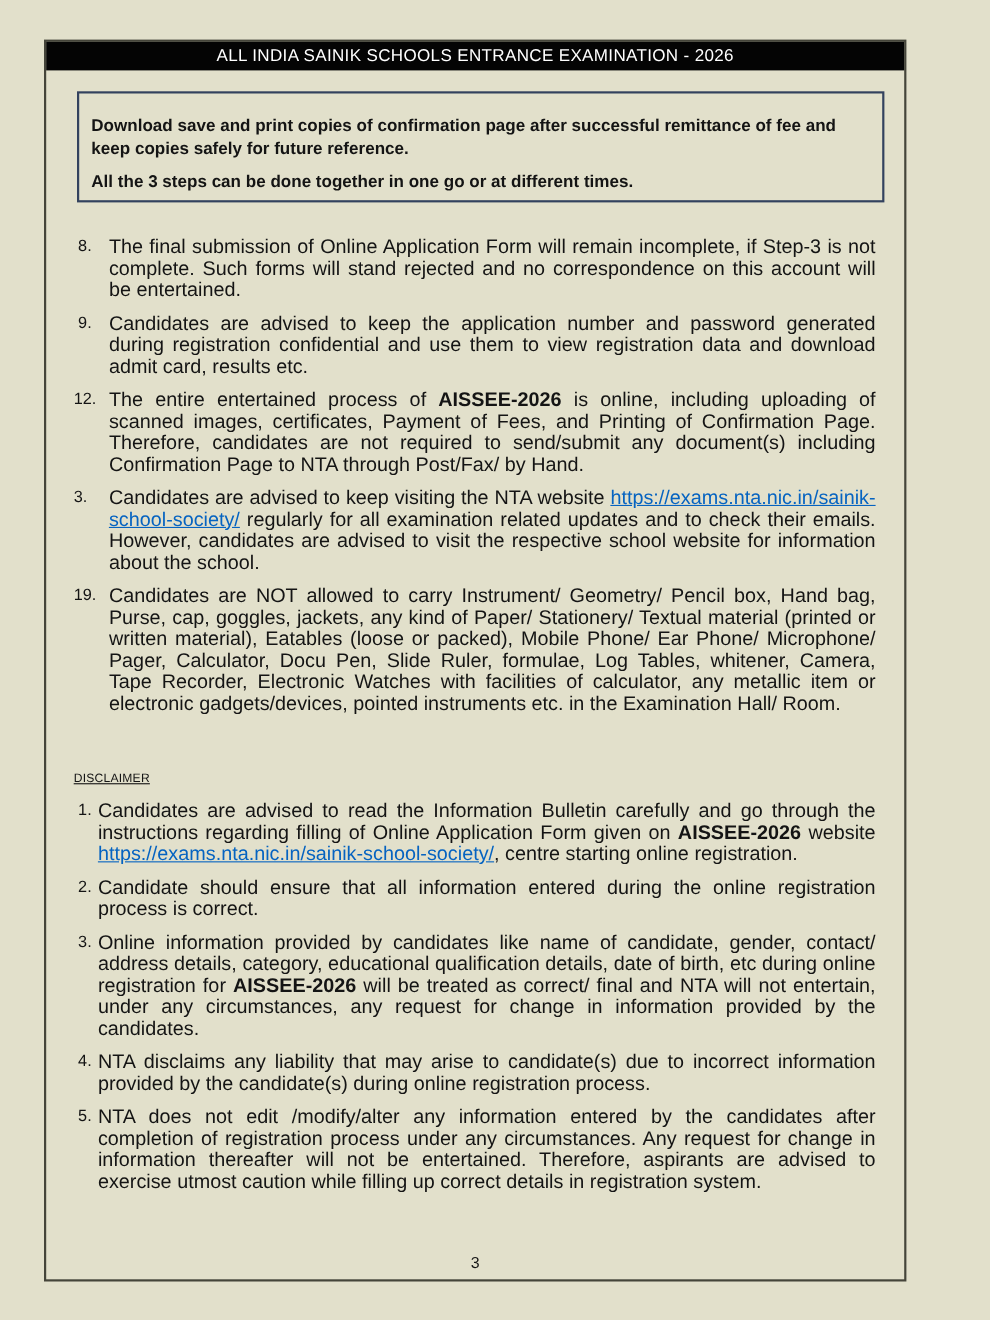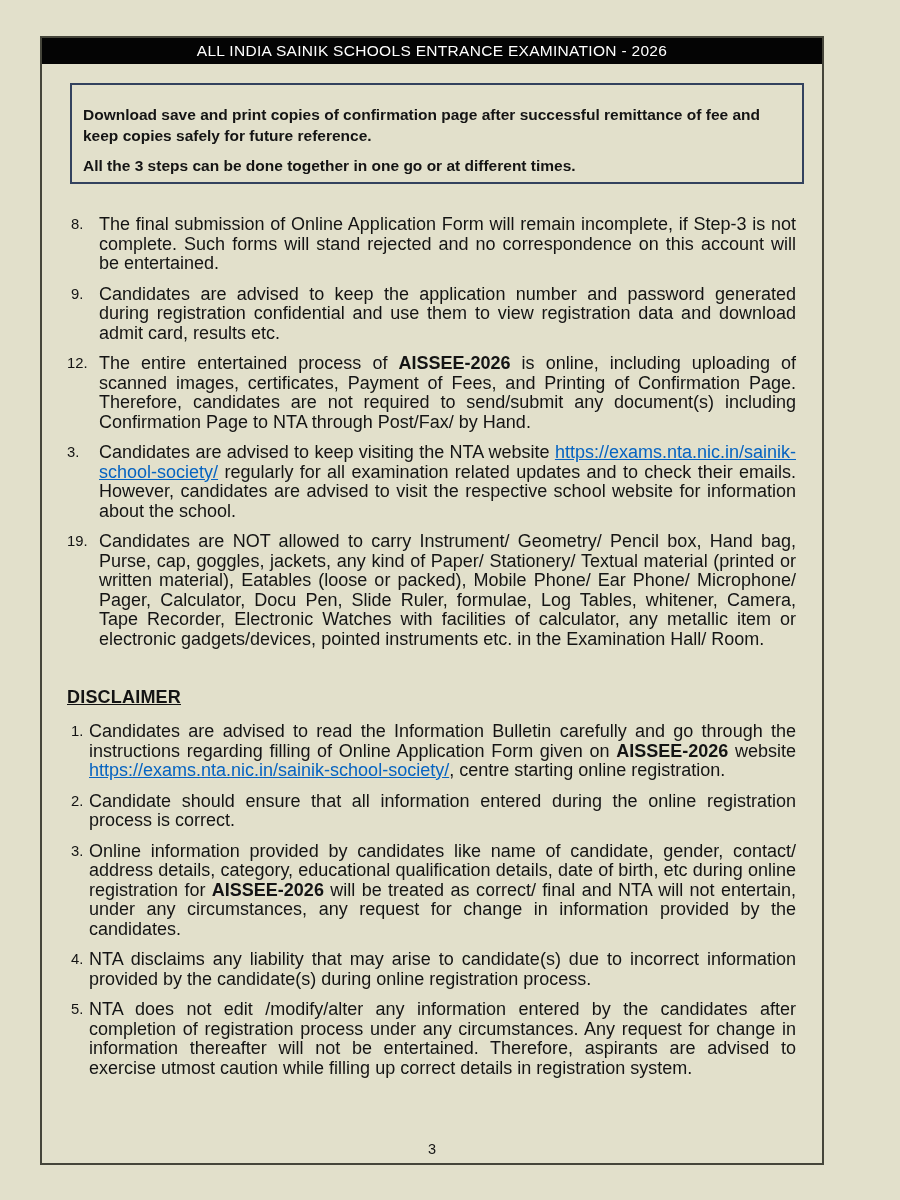--- a/index.html
+++ b/index.html
@@ -46,24 +46,24 @@
   }
   .li .num.num-short { padding-left: 4px; }
   .li .li-text {
     flex: 1;
     text-align: justify;
     font-size: 18px; line-height: 19.5px;
   }
   .dlist .num { width: 22px; }
   .disclaimer-heading {
     display: inline-block;
-    font-weight: bold;
-    font-size: 18px;
+    font-weight: normal;
+    font-size: 11px;
     text-decoration: underline;
-    margin: 27px 0 14px 0;
+    margin: 42px 0 14px 0;
     letter-spacing: 0.2px;
   }
   .disclaimer-wrap { display: block; }
   a.link {
     color: var(--link, #0563c1);
     text-decoration: underline;
     cursor: pointer;
     word-break: break-word;
   }
   .li-text b { font-weight: bold; }

